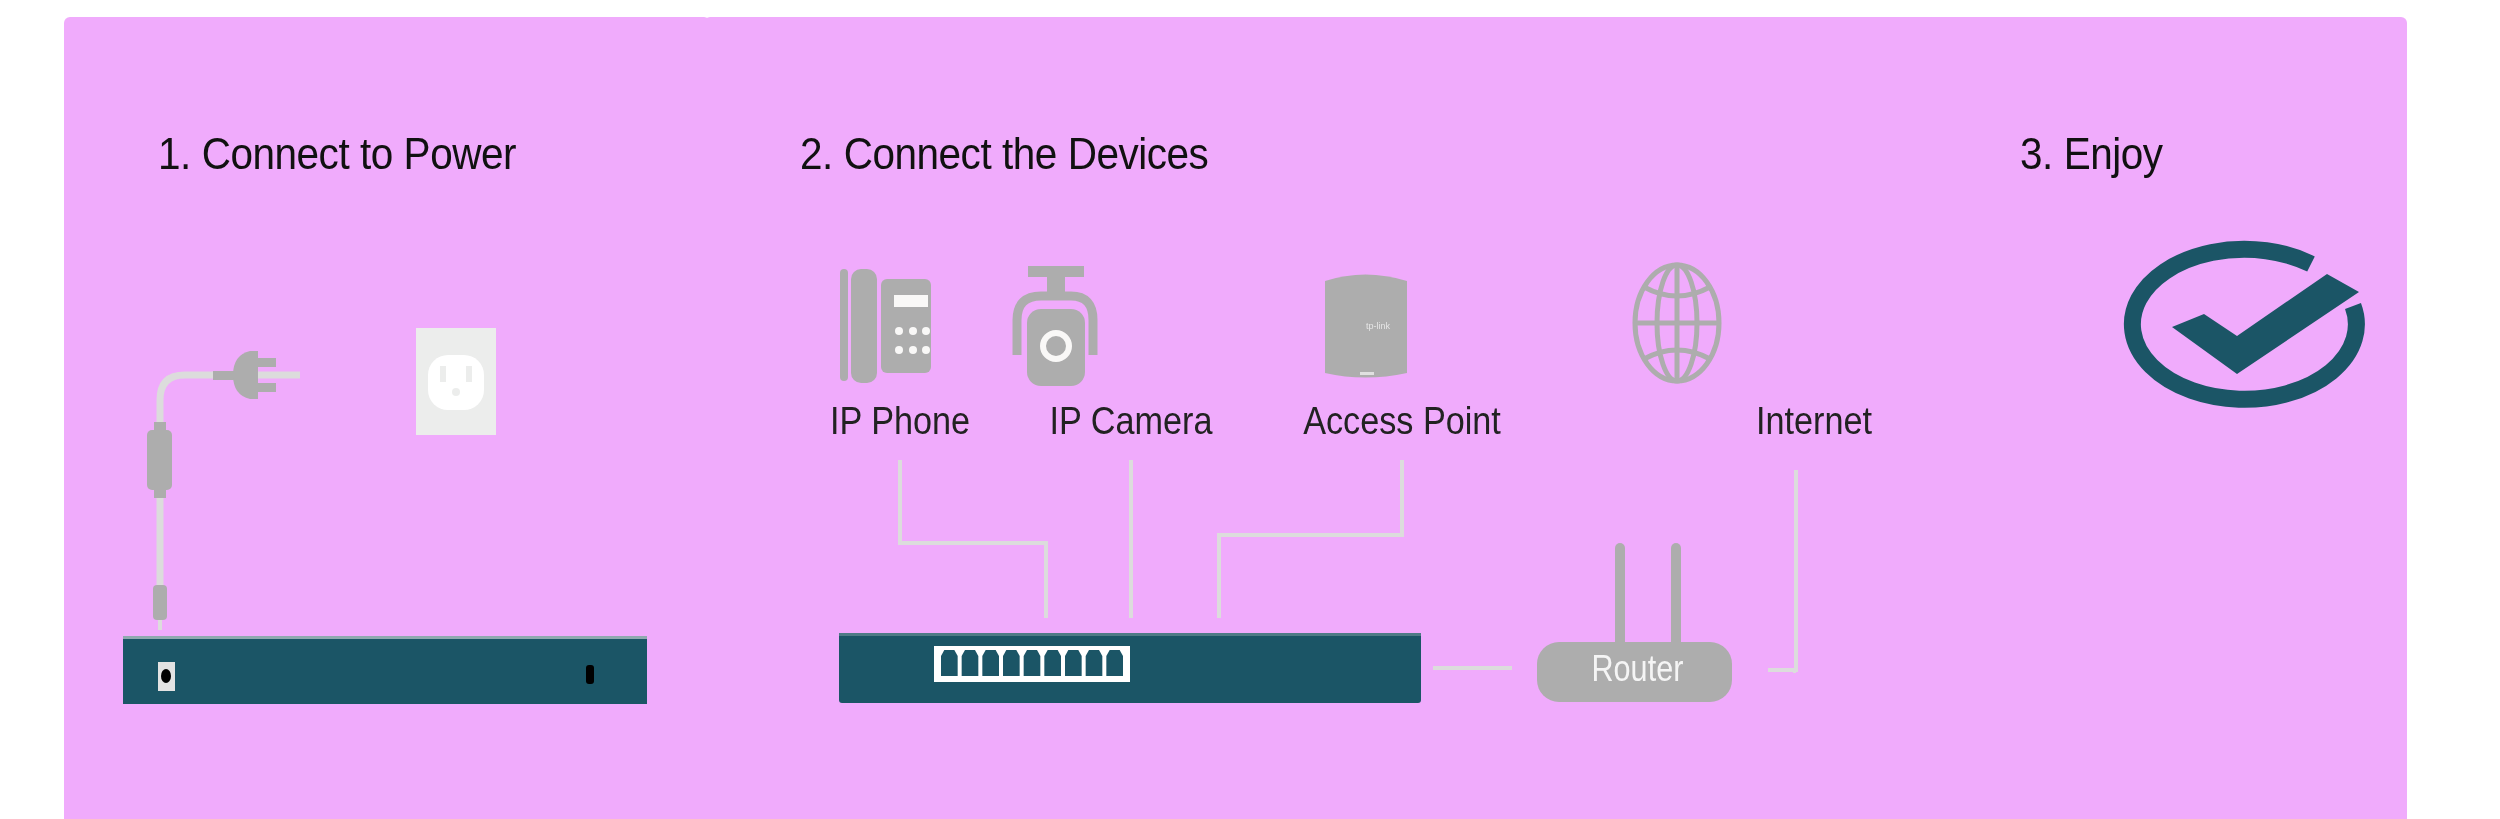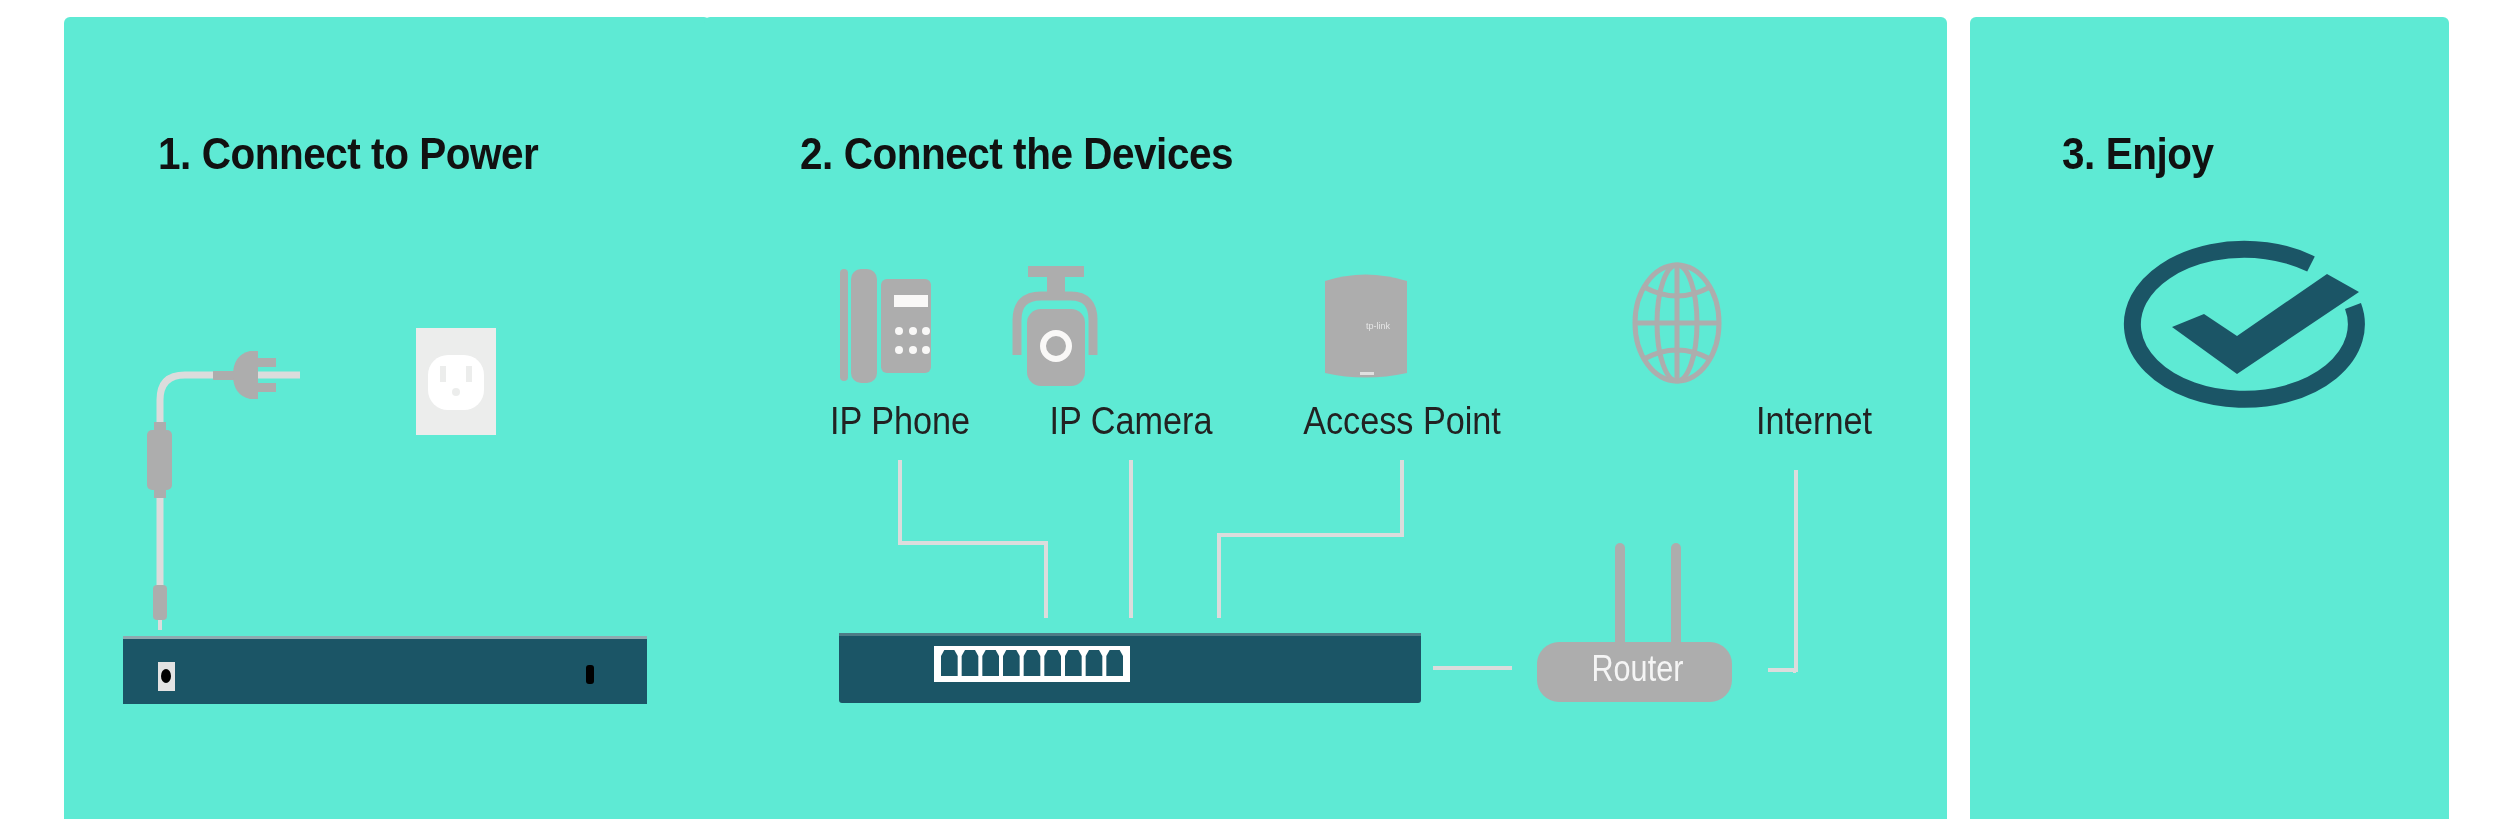--- a/index.html
+++ b/index.html
@@ -1,21 +1,21 @@
 <!DOCTYPE html>
 <html><head>
 <meta charset="utf-8">
 <style>
   html, body { margin:0; padding:0; background:#ffffff; }
   body { width:2500px; height:819px; position:relative; overflow:hidden;
          font-family:"Liberation Sans", sans-serif; }
-  .panel { position:absolute; top:17px; bottom:0; background:#5eead4; border-radius:6px 6px 0 0;font-weight:bold; }
+  .panel { position:absolute; top:17px; bottom:0; background:#f0abfc; border-radius:6px 6px 0 0; }
   #p1 { left:64px; width:646px; }
   #p2 { left:704px; width:1243px; }
-  #p3 { left:1970px; width:479px; }
+  #p3 { left:1928px; width:479px; }
   .step-title { position:absolute; top:112px; font-size:44px; color:#111; letter-spacing:-0.5px;
                 transform:scaleX(0.92); transform-origin:left top; white-space:nowrap; }
   .label { position:absolute; top:400px; font-size:38px; color:#222; white-space:nowrap;
            transform:scaleX(0.9); transform-origin:center top; text-align:center; }
   svg { position:absolute; left:0; top:0; overflow:visible; }
   .router-label { position:absolute; font-size:36px; color:#f5f5f5; white-space:nowrap;
                   transform:scaleX(0.85); transform-origin:center top; text-align:center; }
 </style>
 </head>
 <body>

